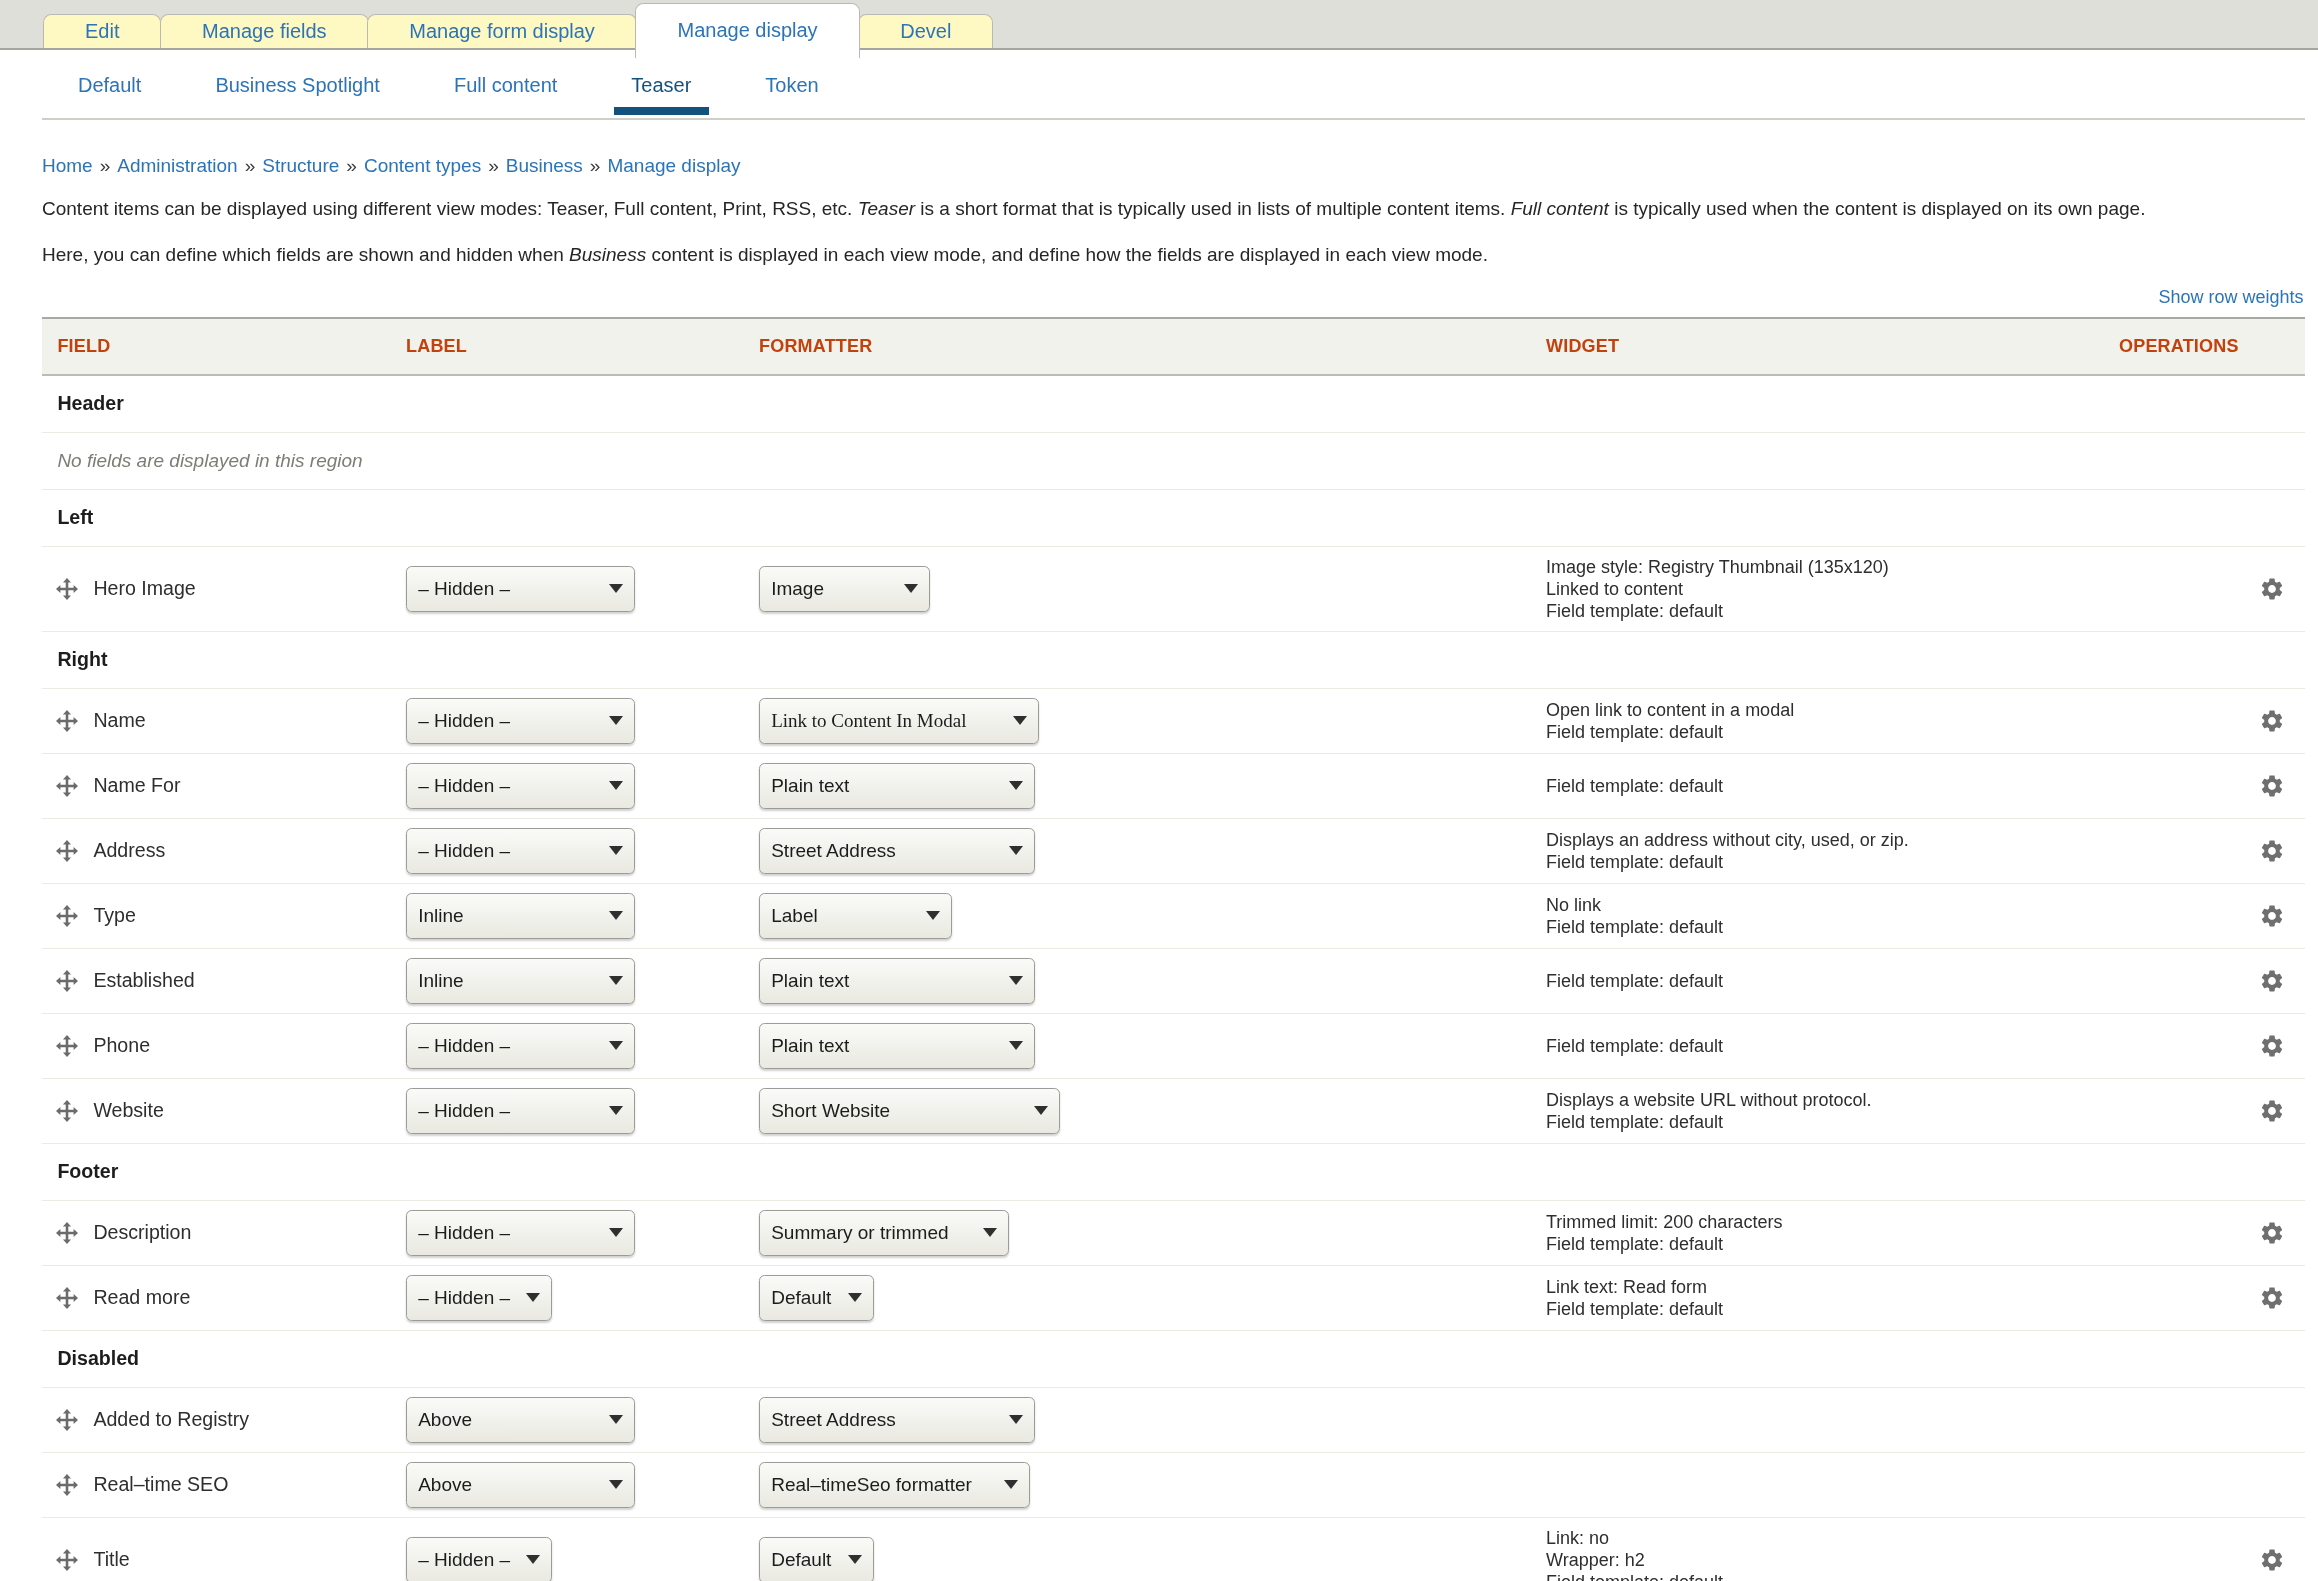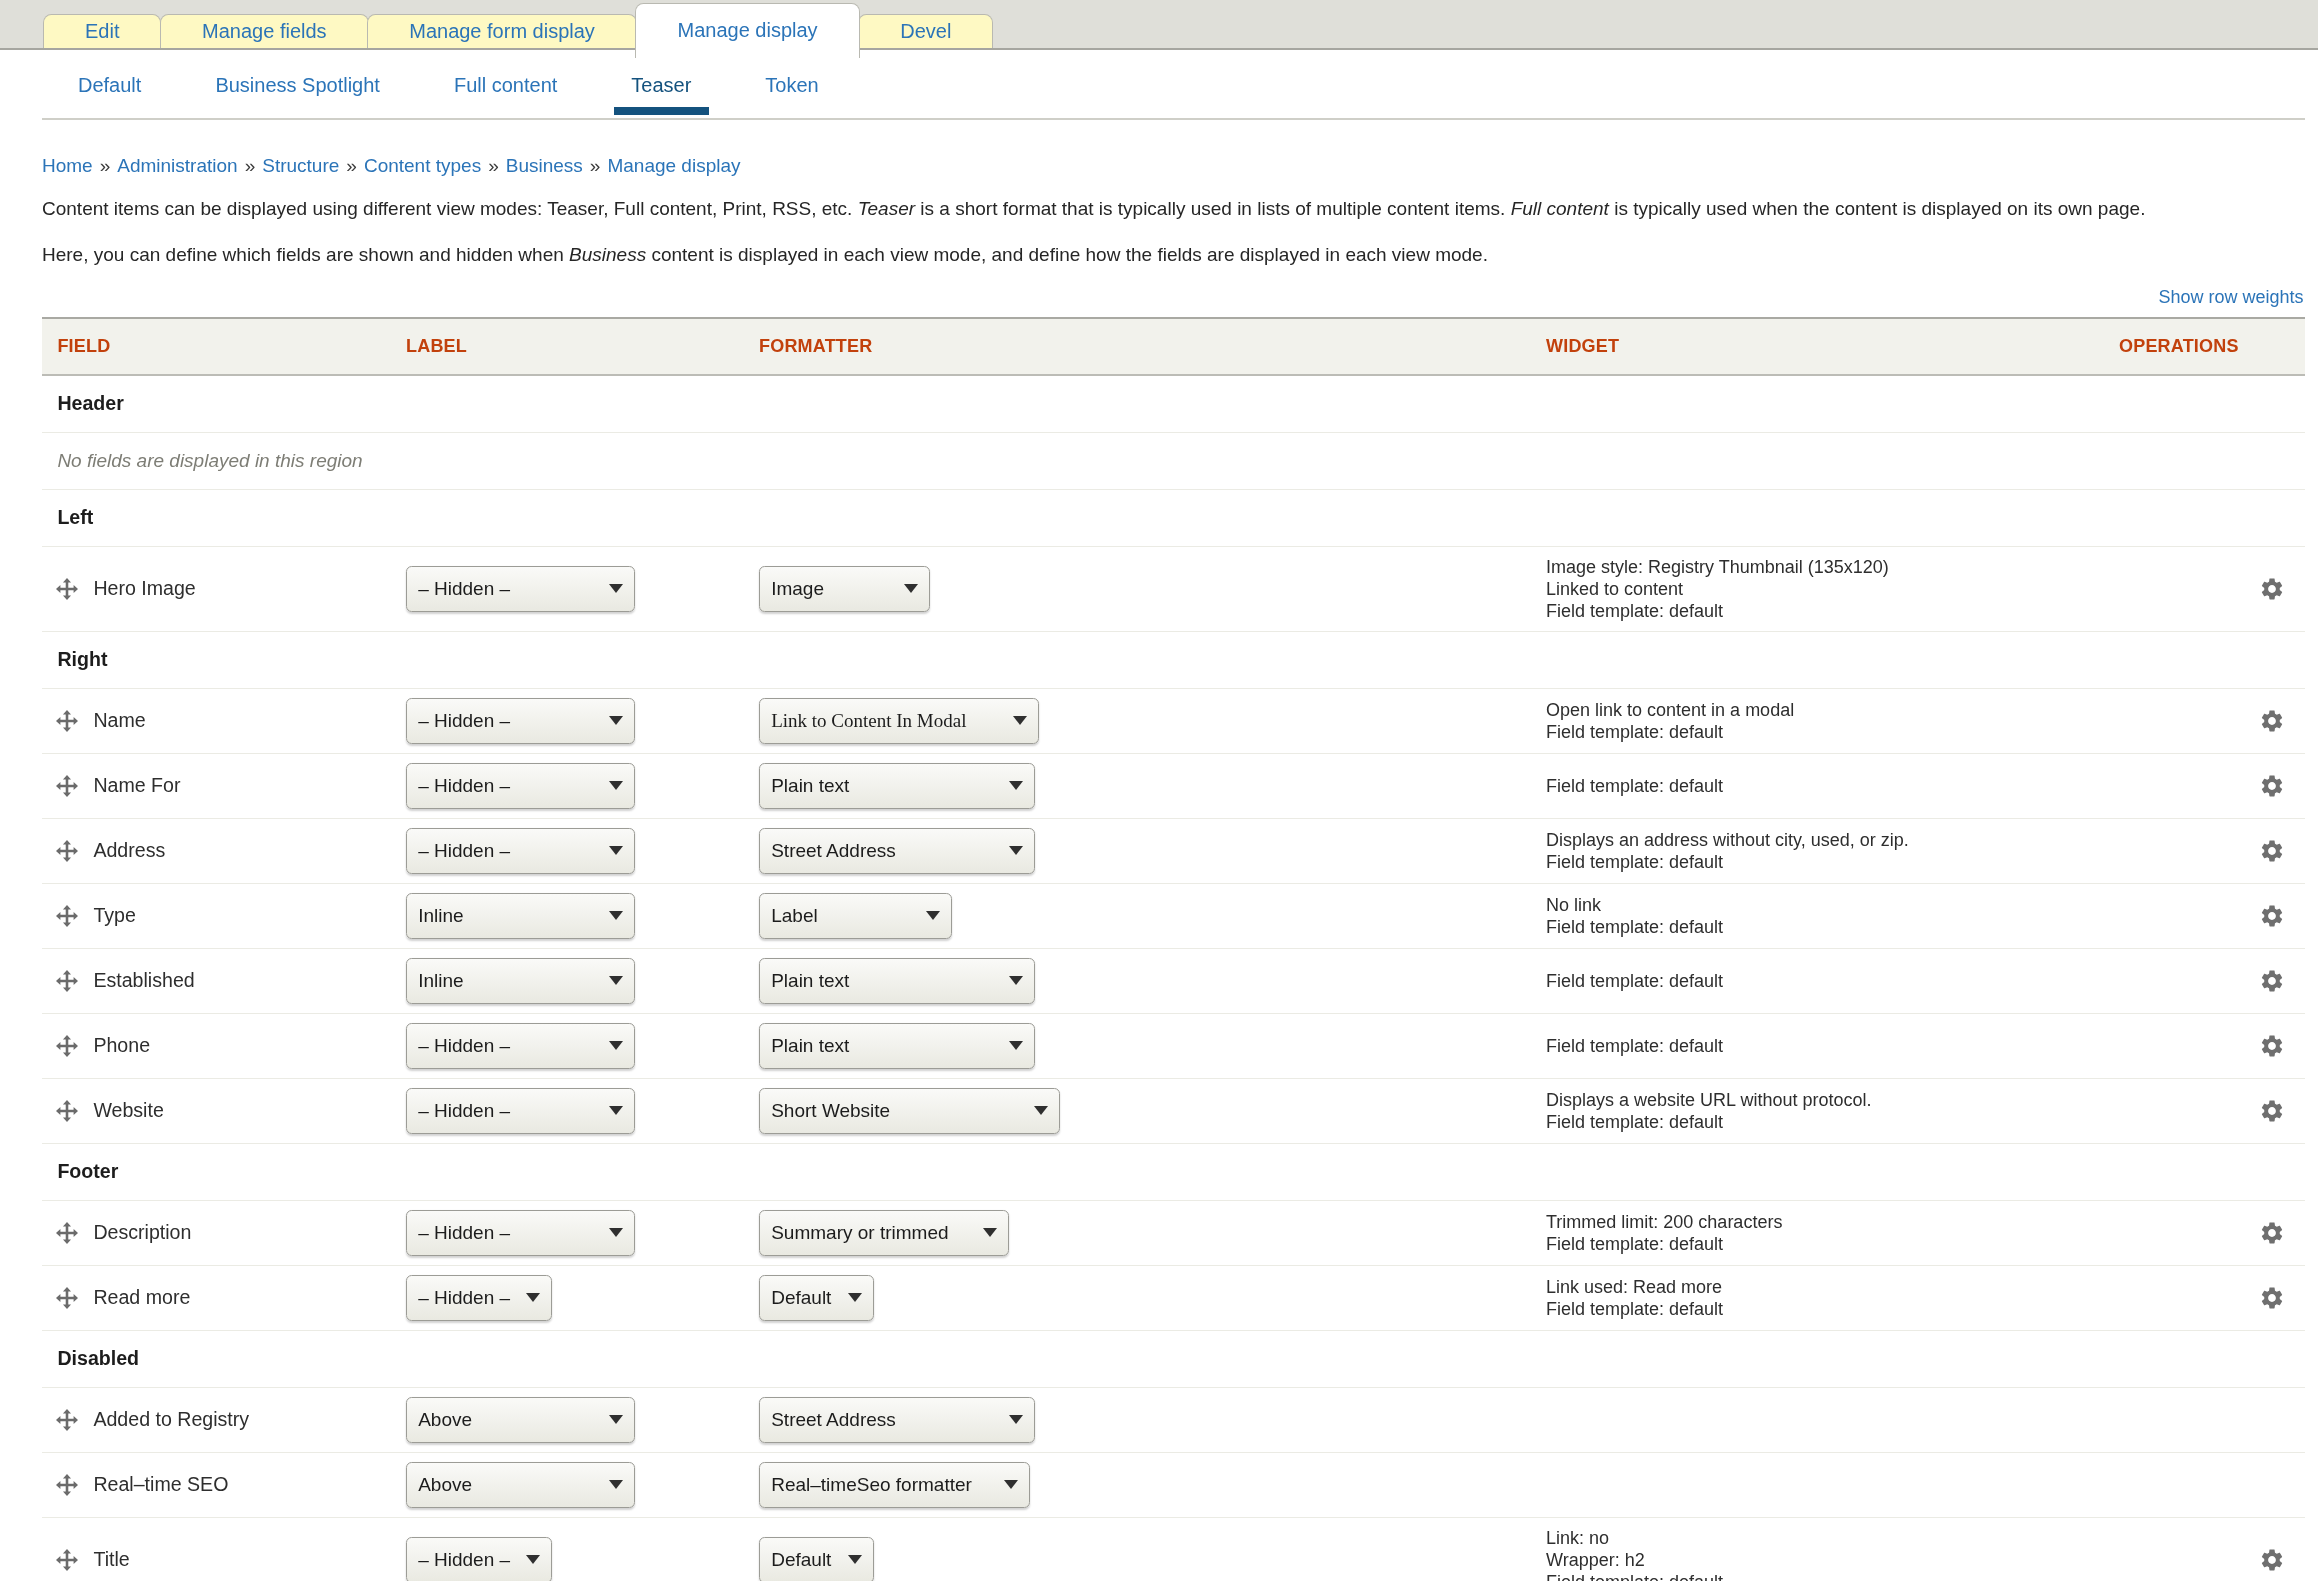--- a/index.html
+++ b/index.html
@@ -431,21 +431,21 @@
         </div>
         <div><div class="dselect" style="width: 146px;">
             <span>– Hidden –</span>
             <span class="arrow"></span>
           </div></div>
         <div><div class="dselect" style="width: 115px;">
             <span>Default</span>
             <span class="arrow"></span>
           </div></div>
         <div class="widgetcell">
-          <div>Link used: Read more</div>
+          <div>Link text: Read form</div>
           <div>Field template: default</div>
         </div>
         <div class="opscell">
           <span class="gearbtn">
             <svg viewBox="0 0 24 24" width="26" height="26" fill="#6f6f6f">
               <path d="M19.14,12.94c0.04-0.3,0.06-0.61,0.06-0.94c0-0.32-0.02-0.64-0.07-0.94l2.03-1.58c0.18-0.14,0.23-0.41,0.12-0.61l-1.92-3.32c-0.12-0.22-0.37-0.29-0.59-0.22l-2.39,0.96c-0.5-0.38-1.03-0.7-1.62-0.94L14.4,2.81c-0.04-0.24-0.24-0.41-0.48-0.41h-3.84c-0.24,0-0.43,0.17-0.47,0.41L9.25,5.35C8.66,5.59,8.12,5.92,7.63,6.29L5.24,5.33c-0.22-0.08-0.47,0-0.59,0.22L2.74,8.87C2.62,9.08,2.66,9.34,2.86,9.48l2.03,1.58C4.84,11.36,4.8,11.69,4.8,12s0.02,0.64,0.07,0.94l-2.03,1.58c-0.18,0.14-0.23,0.41-0.12,0.61l1.92,3.32c0.12,0.22,0.37,0.29,0.59,0.22l2.39-0.96c0.5,0.38,1.03,0.7,1.62,0.94l0.36,2.54c0.05,0.24,0.24,0.41,0.48,0.41h3.84c0.24,0,0.44-0.17,0.47-0.41l0.36-2.54c0.59-0.24,1.13-0.56,1.62-0.94l2.39,0.96c0.22,0.08,0.47,0,0.59-0.22l1.92-3.32c0.12-0.22,0.07-0.47-0.12-0.61L19.14,12.94z M12,15.6c-1.98,0-3.6-1.62-3.6-3.6s1.62-3.6,3.6-3.6s3.6,1.62,3.6,3.6S13.98,15.6,12,15.6z"></path>
             </svg>
           </span>
         </div>
       </div>

